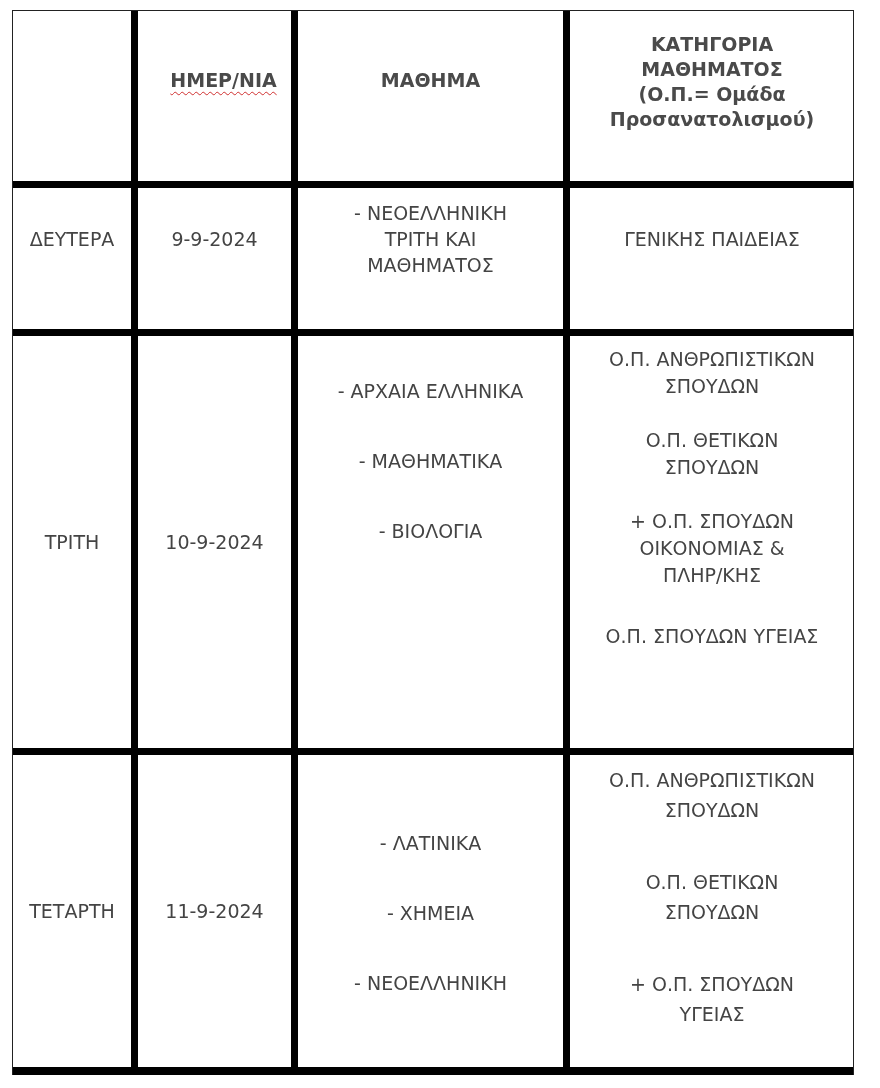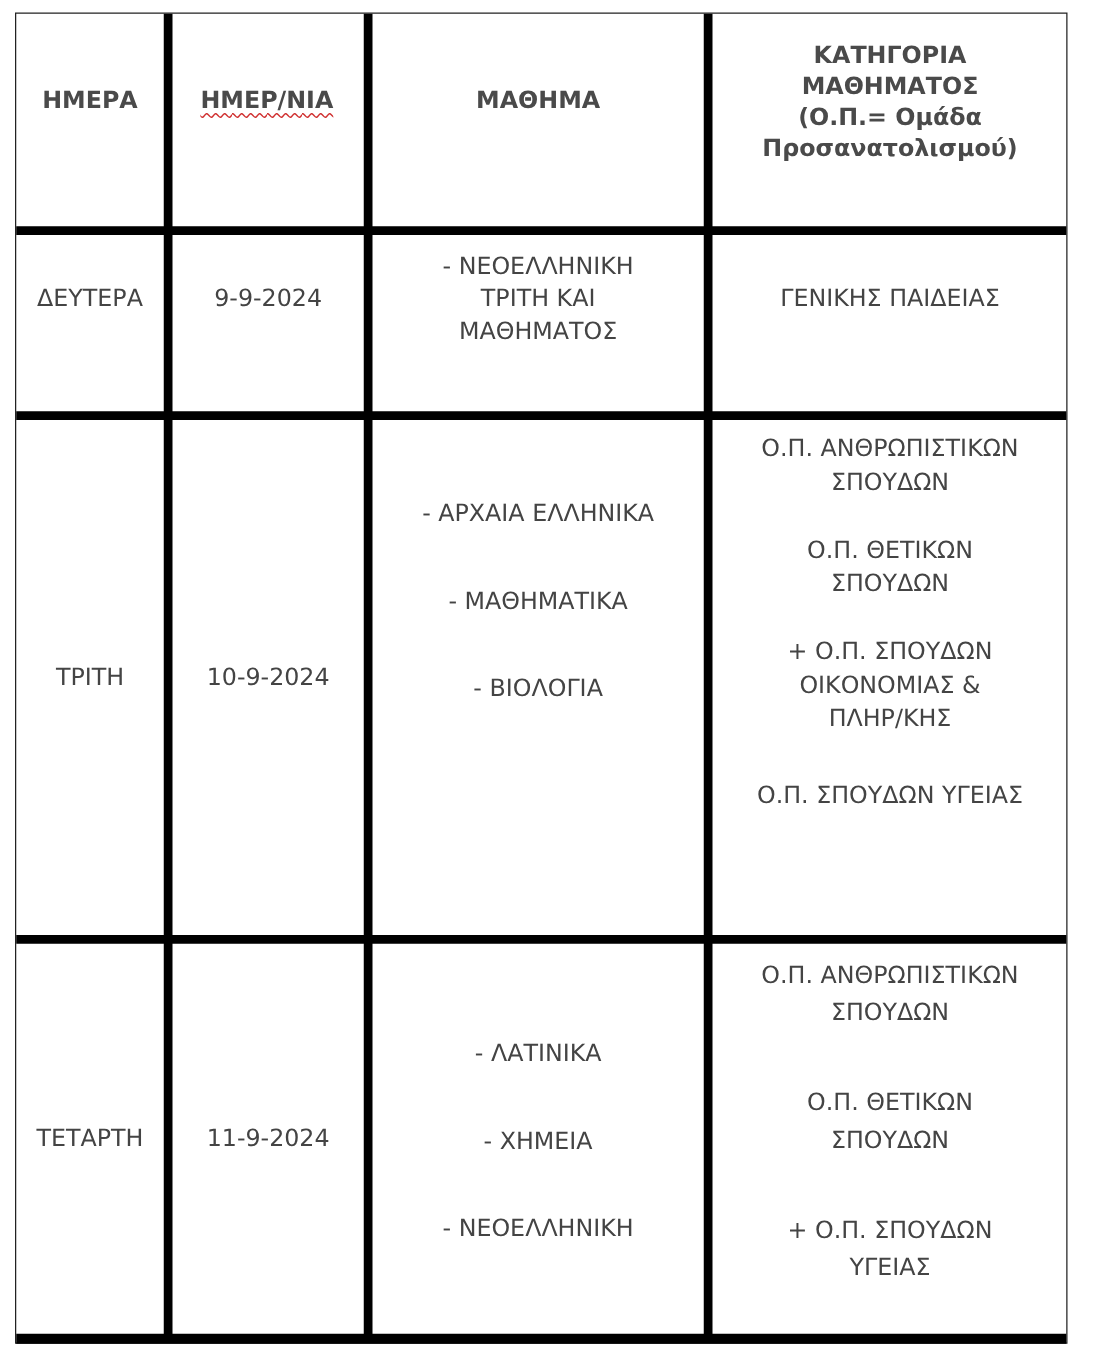--- a/index.html
+++ b/index.html
@@ -23,24 +23,21 @@
 
   <div class="vline" style="left:118px"></div>
   <div class="vline" style="left:278px"></div>
   <div class="vline" style="left:550px"></div>
 
   <div class="hline" style="top:170px"></div>
   <div class="hline" style="top:318px"></div>
   <div class="hline" style="top:737px"></div>
   <div class="hline" style="top:1056px;height:8px"></div>
 
-  <div class="cell hdr" style="left:0;top:0;width:118px;height:138px">
-    <span>ΗΜΕΡΑ</span>
-  </div>
-  <div class="cell hdr" style="left:124px;top:0;width:153px;height:138px">
+  <div class="cell hdr" style="left:134px;top:0;width:153px;height:138px">
     <span class="spell">ΗΜΕΡ/ΝΙΑ</span>
   </div>
   <div class="cell hdr" style="left:285px;top:0;width:265px;height:138px">
     <span>ΜΑΘΗΜΑ</span>
   </div>
   <div class="cell hdr" style="left:557px;top:0;width:284px;height:170px;padding-bottom:28px;line-height:25px">
     <span>ΚΑΤΗΓΟΡΙΑ</span>
     <span>ΜΑΘΗΜΑΤΟΣ</span>
     <span>(Ο.Π.= Ομάδα</span>
     <span>Προσανατολισμού)</span>
@@ -60,21 +57,21 @@
   <div class="cell" style="left:0;top:325px;width:118px;height:412px">
     <span>ΤΡΙΤΗ</span>
   </div>
 
   <div class="cell" style="left:557px;top:177px;width:284px;height:102px">
     <span>ΓΕΝΙΚΗΣ ΠΑΙΔΕΙΑΣ</span>
   </div>
   <div class="cell" style="left:125px;top:325px;width:153px;height:412px">
     <span>10-9-2024</span>
   </div>
-  <div class="cell" style="left:285px;top:325px;width:265px;height:412px;justify-content:flex-start;padding-top:63px">
+  <div class="cell" style="left:285px;top:325px;width:265px;height:412px;justify-content:flex-start;padding-top:43px">
     <span>- ΑΡΧΑΙΑ ΕΛΛΗΝΙΚΑ</span>
     <div class="gap2"></div>
       <div style="height:8px"></div>
     <span>- ΜΑΘΗΜΑΤΙΚΑ</span>
     <div class="gap2"></div>
       <div style="height:8px"></div>
     <span>- ΒΙΟΛΟΓΙΑ</span>
   </div>
   <div class="cell" style="left:557px;top:325px;width:284px;height:412px;justify-content:flex-start;padding-top:10px;line-height:27px">
     <span>Ο.Π. ΑΝΘΡΩΠΙΣΤΙΚΩΝ</span>

